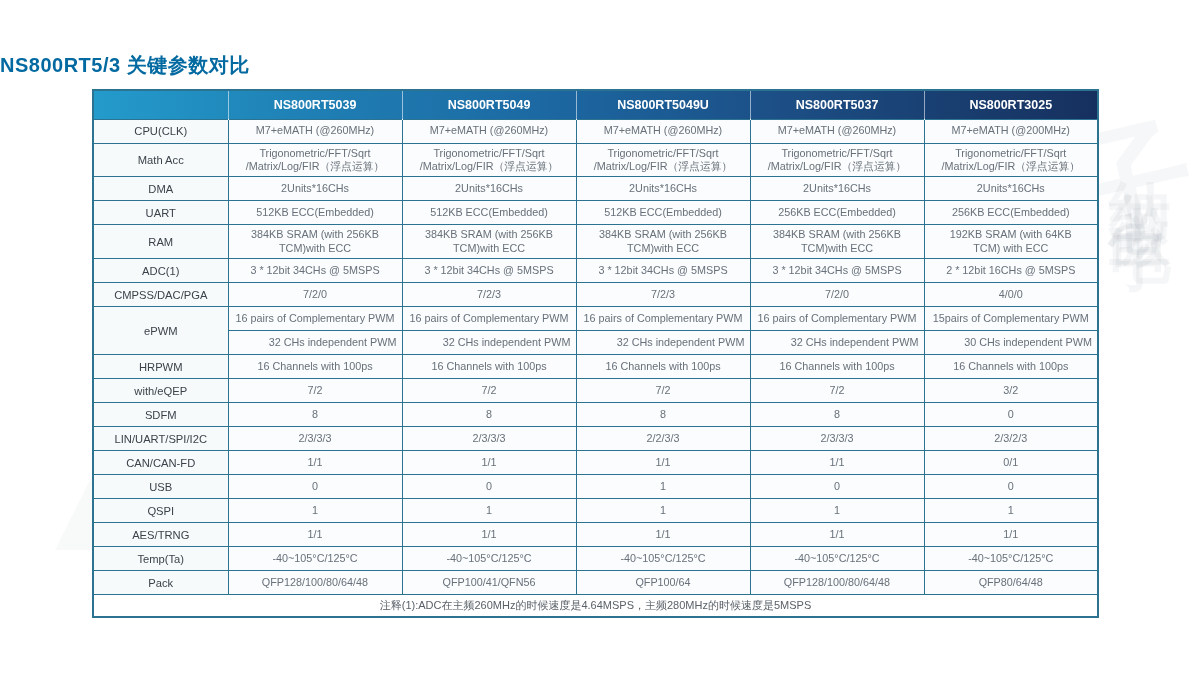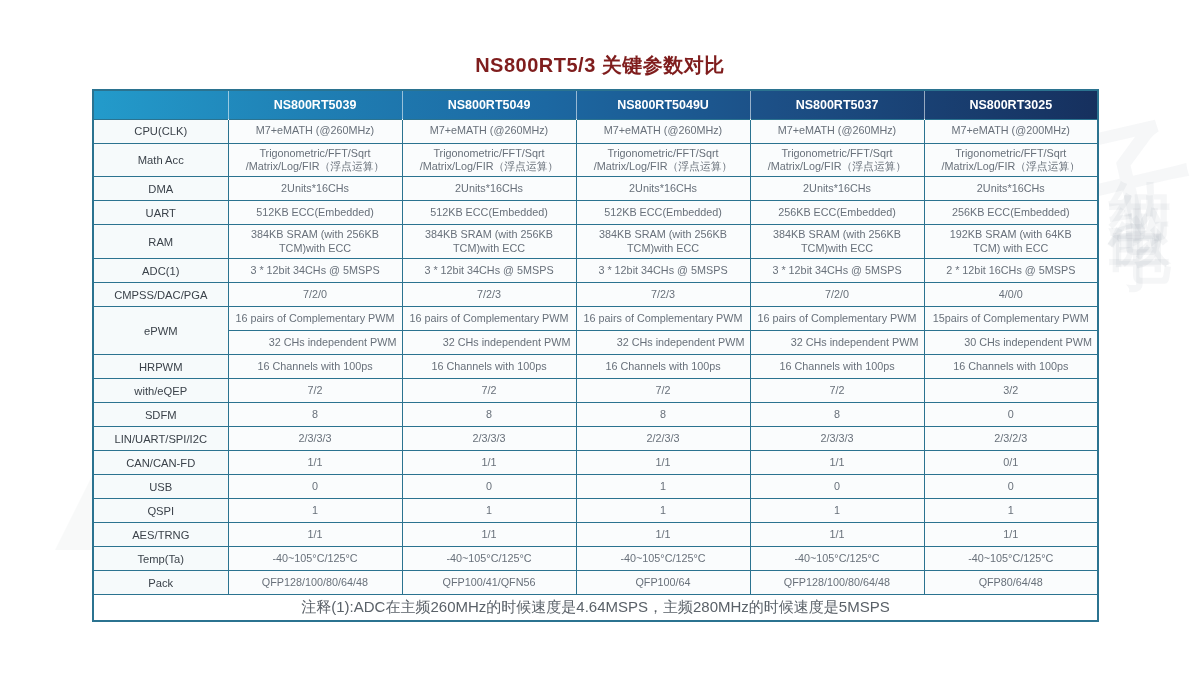--- a/index.html
+++ b/index.html
@@ -19,22 +19,22 @@
     border-left:150px solid transparent; border-right:150px solid transparent;
     border-bottom:300px solid rgba(120,130,140,0.05); pointer-events:none;
   }
   .wm-vertical {
     position:absolute; right:18px; top:130px; z-index:0;
     writing-mode:vertical-rl; font-size:62px; font-weight:bold;
     color:rgba(120,130,140,0.07); letter-spacing:14px; pointer-events:none;
   }
 
   .title {
-    position:absolute; top:52px; left:0; width:1200px; text-align:center;
-    font-size:20px; font-weight:bold; color:#7f1d1d; letter-spacing:0.5px; z-index:2;
+    position:absolute; top:52px; left:0; width:1200px; 
+    font-size:20px; font-weight:bold; color:#0369a1; letter-spacing:0.5px; z-index:2;
   }
 
   table.spec {
     position:absolute; left:92px; top:89px; width:1006px; z-index:1;
     border-collapse:collapse; table-layout:fixed;
     border:2px solid #2b7390;
   }
   col.c-label { width:135px; }
   col.c-val   { width:174px; }
 
@@ -45,21 +45,21 @@
   }
   thead th:first-child { border-left:none; }
 
   tbody td {
     border:1.5px solid #2b7390; background:#fafcfd;
     font-size:10.8px; color:#68707a; text-align:center;
     padding:3px 5px; height:24px; white-space:pre-line; line-height:1.25;
   }
   tbody td.lbl { font-weight:normal; color:#3b424a; font-size:11.2px; background:#f6fafb; }
   tbody tr.sub td { border-top-width:1px;text-align:right; }
-  tbody td.note-cell { font-size:15px; color:#5a6168; height:22px; background:#ffffff; }
+  tbody td.note-cell { font-size:11px; color:#5a6168; height:22px; background:#ffffff; }
 </style>
 </head>
 <body>
 
 <div class="slide">
 
   <div class="wm-triangle"></div>
   <div class="wm-diagonal">纳芯微电子</div>
   <div class="wm-vertical">纳芯微电子</div>
 

